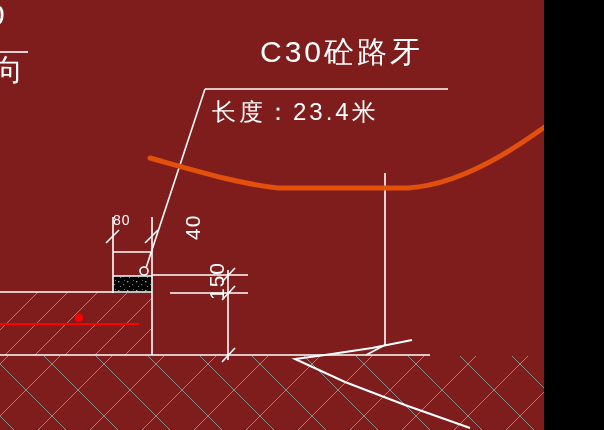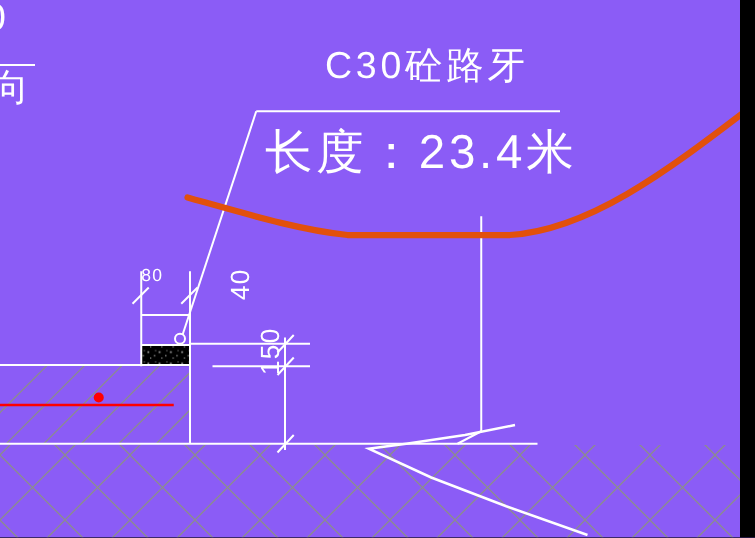--- a/index.html
+++ b/index.html
@@ -5,23 +5,23 @@
   html, body {
     margin: 0;
     padding: 0;
     background: #000000;
   }
   body {
     font-family: "Liberation Sans", sans-serif;
   }
   #cad-viewport {
     position: relative;
-    width: 592px;
+    width: 544px;
     height: 430px;
-    background: #8b5cf6;
+    background: #7f1d1d;
     overflow: hidden;
   }
   #cad-canvas {
     position: absolute;
     top: 0;
     left: 0;
     width: 604px;
     height: 430px;
     display: block;
   }
@@ -35,21 +35,21 @@
   }
   #label-title {
     left: 260px;
     top: 32px;
     font-size: 30px;
     letter-spacing: 3px;
   }
   #label-length {
     left: 212px;
     top: 96px;
-    font-size: 38px;
+    font-size: 24px;
     letter-spacing: 3px;
   }
   #label-edge-zero {
     left: -12px;
     top: -2px;
     font-size: 30px;
   }
   #label-edge-dir {
     left: -7px;
     top: 50px;

